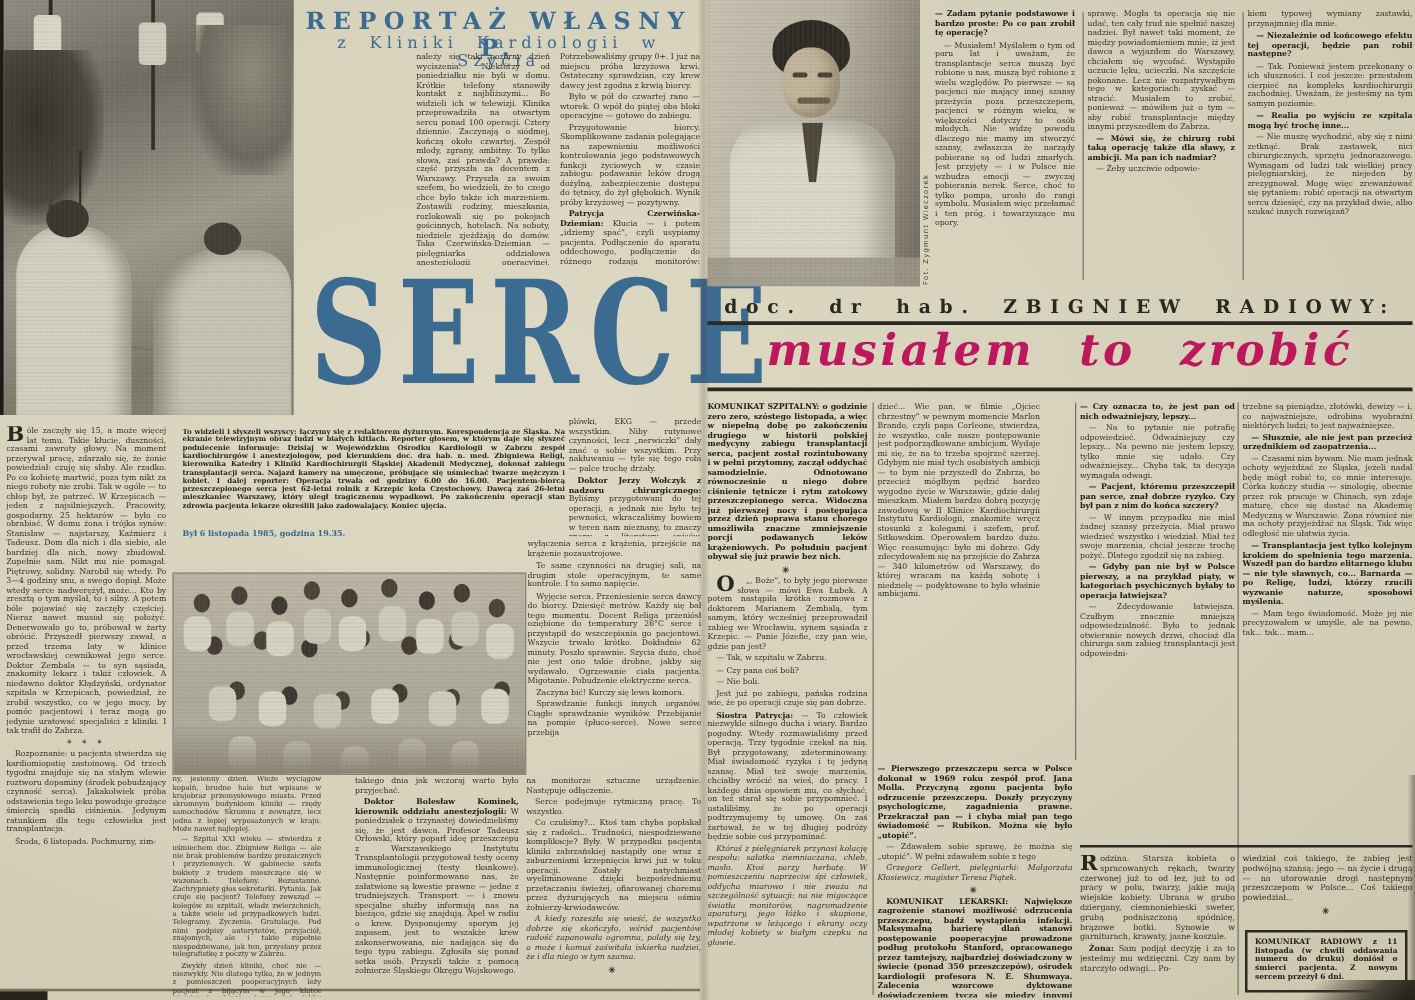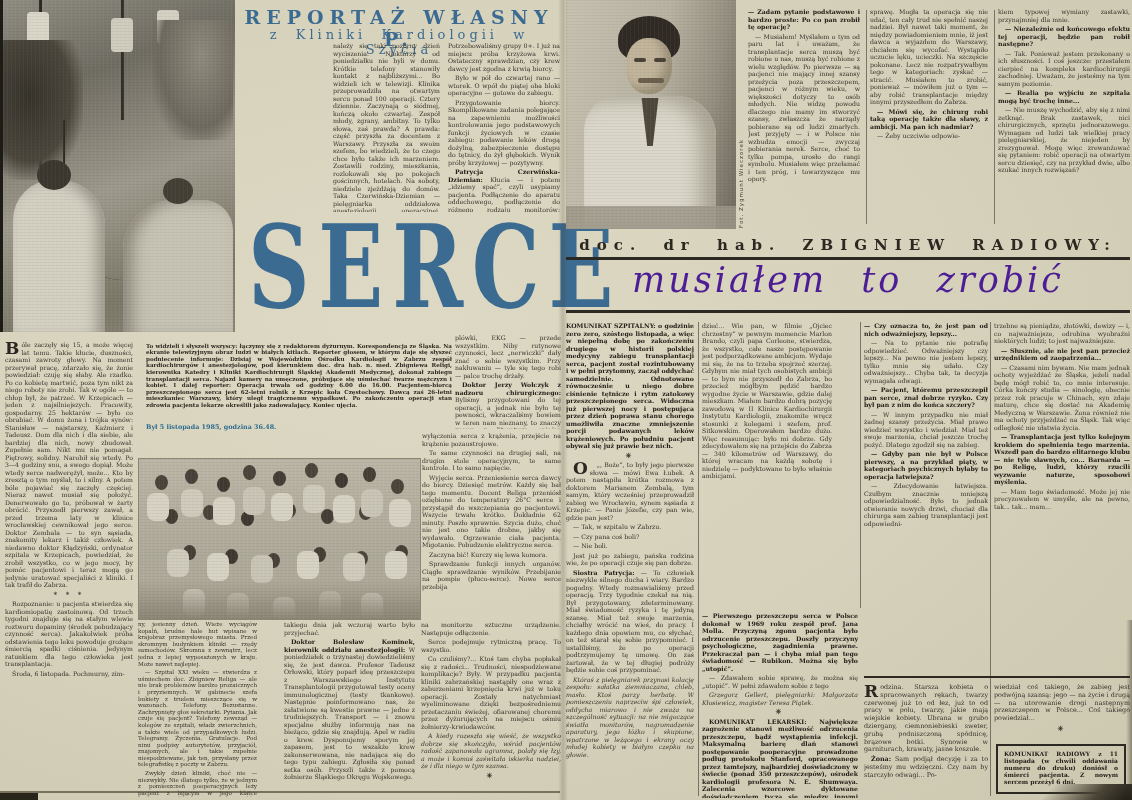--- a/index.html
+++ b/index.html
@@ -40,21 +40,21 @@
                background:linear-gradient(180deg,#bab5a5 0%,#aeaa9a 60%,#98948414 100%),#b2ad9d;}
   .photo-religa{left:566px;top:0;width:170px;height:229px;
                 background:linear-gradient(100deg,#c6c1b0 0%,#b7b2a1 50%,#948f80 78%,#6e695d 100%);}
   .credit-vert{position:absolute;left:738px;top:98px;height:130px;
                writing-mode:vertical-rl;transform:rotate(180deg);
                font:5.5px "DejaVu Sans",sans-serif;letter-spacing:1px;color:#454037;}
   
   .rp-kicker{position:absolute;left:566px;top:236px;width:564px;text-align:center;
              font-weight:bold;font-size:15px;letter-spacing:7px;word-spacing:9px;color:#2b2822;}
   .headline2{position:absolute;left:566px;top:260px;width:564px;margin:0;text-align:center;
-             font-weight:normal;font-style:italic;font-size:35px;letter-spacing:3px;word-spacing:20px;color:#4c1d95;}
+             font-weight:bold;font-style:italic;font-size:35px;letter-spacing:3px;word-spacing:20px;color:#be185d;}
   .hrule{position:absolute;background:#2c2922;height:2.5px;}
   .vrule{position:absolute;background:rgba(44,41,34,.55);width:1px;}
   
   .radio-box{position:absolute;left:996px;top:744px;width:130px;height:50px;
              border:2px solid #2c2922;padding:4px 6px;box-sizing:border-box;
              font:bold 6px/7px "DejaVu Serif",serif;color:#23201a;text-align:justify;}
   
   .gutter{left:558px;top:0;width:10px;height:800px;
           background:linear-gradient(90deg,transparent,rgba(70,62,44,.22) 50%,transparent);}
   .edge-bottom-left-line{left:0;top:791px;width:560px;height:2px;background:rgba(70,64,48,.65);}
@@ -95,21 +95,21 @@
       <p>Było w pół do czwartej rano — wtorek. O wpół do piątej oba bloki operacyjne — gotowe do zabiegu.</p>
       <p>Przygotowanie biorcy. Skomplikowane zadania polegające na zapewnieniu możliwości kontrolowania jego podstawowych funkcji życiowych w czasie zabiegu: podawanie leków drogą dożylną, zabezpieczenie dostępu do tętnicy, do żył głębokich. Wynik próby krzyżowej — pozytywny.</p>
       <p><b>Patrycja Czerwińska-Dziemian:</b> Kłucia — i potem „idziemy spać”, czyli usypiamy pacjenta. Podłączenie do aparatu oddechowego, podłączenie do różnego rodzaju monitorów: mierzenie ciśnienia tętniczego, żylnego, kro-</p>
     </div>
 
   <h1 class="serce">SERCE</h1>
 
   <div class="caption">
       <p>To widzieli i słyszeli wszyscy: łączymy się z redaktorem dyżurnym. Korespondencja ze Śląska. Na ekranie telewizyjnym obraz ludzi w białych kitlach. Reporter głosem, w którym daje się słyszeć podniecenie informuje: Dzisiaj w Wojewódzkim Ośrodku Kardiologii w Zabrzu zespół kardiochirurgów i anestezjologów, pod kierunkiem doc. dra hab. n. med. Zbigniewa Religi, kierownika Katedry i Kliniki Kardiochirurgii Śląskiej Akademii Medycznej, dokonał zabiegu transplantacji serca. Najazd kamery na umęczone, próbujące się uśmiechać twarze mężczyzn i kobiet. I dalej reporter: Operacja trwała od godziny 6.00 do 16.00. Pacjentem-biorcą przeszczepionego serca jest 62-letni rolnik z Krzepic koła Częstochowy. Dawcą zaś 26-letni mieszkaniec Warszawy, który uległ tragicznemu wypadkowi. Po zakończeniu operacji stan zdrowia pacjenta lekarze określili jako zadowalający. Koniec ujęcia.</p>
     </div>
-  <div class="cap-date">Był 5 listopada 1985, godzina 36.48.</div>
+  <div class="cap-date">Był 6 listopada 1985, godzina 19.35.</div>
 
   <div class="txt" style="left:5px;top:341px;width:128px;height:456px;">
       <p><span class="dropcap">B</span>óle zaczęły się 15, a może więcej lat temu. Takie kłucie, duszności, czasami zawroty głowy. Na moment przerywał pracę, zdarzało się, że żonie powiedział: czuję się słaby. Ale rzadko. Po co kobietę martwić, poza tym nikt za niego roboty nie zrobi. Tak w ogóle — to chłop był, że patrzeć. W Krzepicach — jeden z najsilniejszych. Pracowity, gospodarny. 25 hektarów — było co obrabiać. W domu żona i trójka synów: Stanisław — najstarszy, Kaźmierz i Tadeusz. Dom dla nich i dla siebie, ale bardziej dla nich, nowy zbudował. Zupełnie sam. Nikt mu nie pomagał. Piętrowy, solidny. Narobił się wtedy. Po 3—4 godziny snu, a swego dopiął. Może wtedy serce nadwerężył, może... Kto by zresztą o tym myślał, to i silny. A potem bóle pojawiać się zaczęły częściej. Nieraz nawet musiał się położyć. Denerwowało go to, próbował w żarty obrócić. Przyszedł pierwszy zawał, a przed trzema laty w klinice wrocławskiej cewnikował jego serce. Doktor Zembala — to syn sąsiada, znakomity lekarz i takiż człowiek. A niedawno doktor Kłądzyński, ordynator szpitala w Krzepicach, powiedział, że zrobił wszystko, co w jego mocy, by pomóc pacjentowi i teraz mogą go jedynie uratować specjaliści z kliniki. I tak trafił do Zabrza.</p>
       <p class="star">* * *</p>
       <p>Rozpoznanie: u pacjenta stwierdza się kardiomiopatię zastoinową. Od trzech tygodni znajduje się na stałym wlewie roztworu dopaminy (środek pobudzający czynność serca). Jakakolwiek próba odstawienia tego leku powoduje grożące śmiercią spadki ciśnienia. Jedynym ratunkiem dla tego człowieka jest transplantacja.</p>
       <p>Środa, 6 listopada. Pochmurny, zim-</p>
     </div>
 
   <div class="txt" style="left:455px;top:334px;width:106px;height:95px;">
       <p>plówki, EKG — przede wszystkim. Niby rutynowe czynności, lecz „nerwiczki” dały znać o sobie wszystkim. Przy nakłuwaniu — tyle się tego robi — palce trochę drżały.</p>

